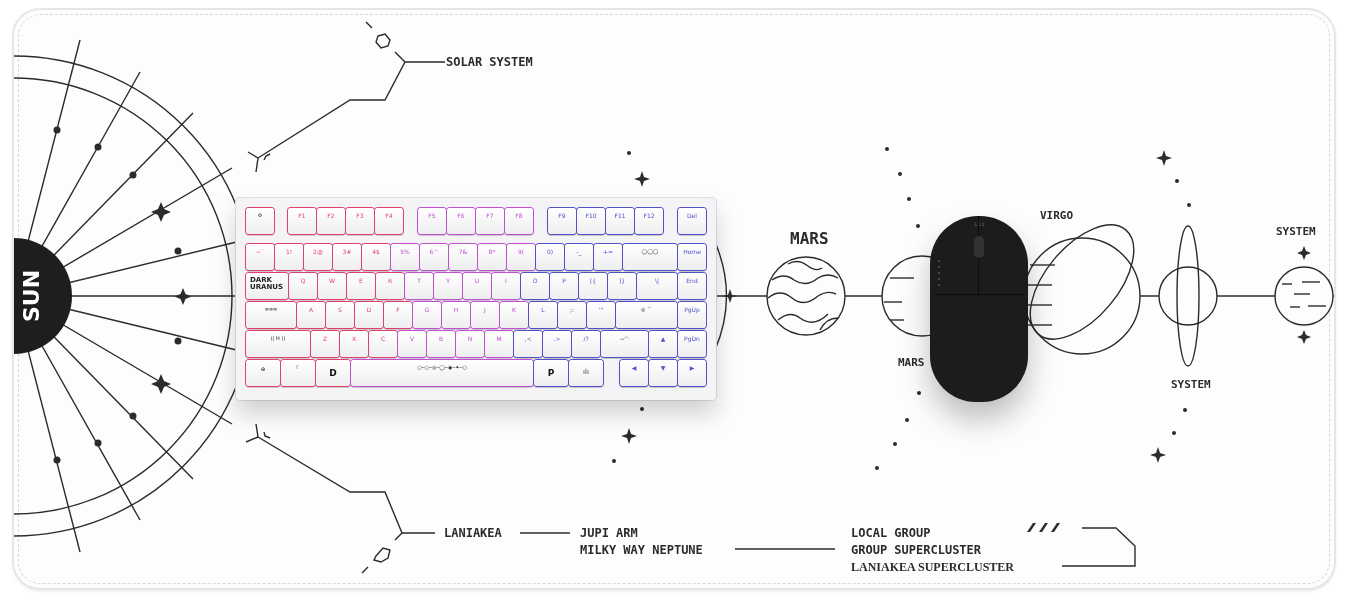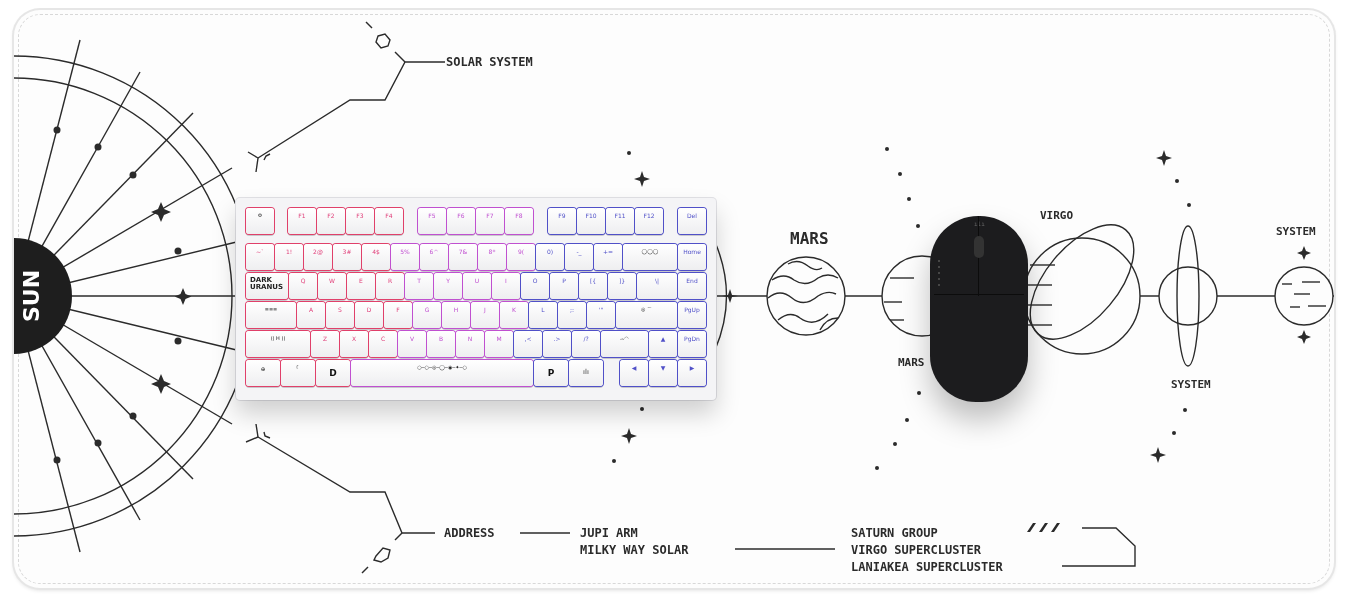--- a/index.html
+++ b/index.html
@@ -158,26 +158,26 @@
   </g>
 </svg>
 
 <div class="sun-lbl">SUN</div>
 <div class="lbl" style="left:446px;top:55px;">SOLAR SYSTEM</div>
 <div class="lbl" style="left:790px;top:229px;font-size:16px;">MARS</div>
 <div class="lbl" style="left:898px;top:356px;font-size:11px;">MARS</div>
 <div class="lbl" style="left:1040px;top:209px;font-size:11px;">VIRGO</div>
 <div class="lbl" style="left:1171px;top:378px;font-size:11px;">SYSTEM</div>
 <div class="lbl" style="left:1276px;top:225px;font-size:11px;">SYSTEM</div>
-<div class="lbl" style="left:444px;top:526px;">ADDRESS</div>
+<div class="lbl" style="left:444px;top:526px;">LANIAKEA</div>
 <div class="lbl" style="left:580px;top:526px;">JUPI ARM</div>
-<div class="lbl" style="left:580px;top:543px;">MILKY WAY SOLAR</div>
-<div class="lbl" style="left:851px;top:526px;">SATURN GROUP</div>
-<div class="lbl" style="left:851px;top:543px;">VIRGO SUPERCLUSTER</div>
-<div class="lbl" style="left:851px;top:560px;">LANIAKEA SUPERCLUSTER</div>
+<div class="lbl" style="left:580px;top:543px;">MILKY WAY NEPTUNE</div>
+<div class="lbl" style="left:851px;top:526px;">LOCAL GROUP</div>
+<div class="lbl" style="left:851px;top:543px;">GROUP SUPERCLUSTER</div>
+<div class="lbl" style="left:851px;top:560px;font-family:Liberation Serif, serif;">LANIAKEA SUPERCLUSTER</div>
 
 <div class="kb">
 
   <div class="key k-art k-r" style="left:10px;top:10px;width:28px;height:26px;">
       <span>⚙</span>
     </div>
   <div class="key k-r" style="left:52px;top:10px;width:28px;height:26px;">F1</div>
   <div class="key k-r" style="left:81px;top:10px;width:28px;height:26px;">F2</div>
   <div class="key k-r" style="left:110px;top:10px;width:28px;height:26px;">F3</div>
   <div class="key k-r" style="left:139px;top:10px;width:28px;height:26px;">F4</div>

